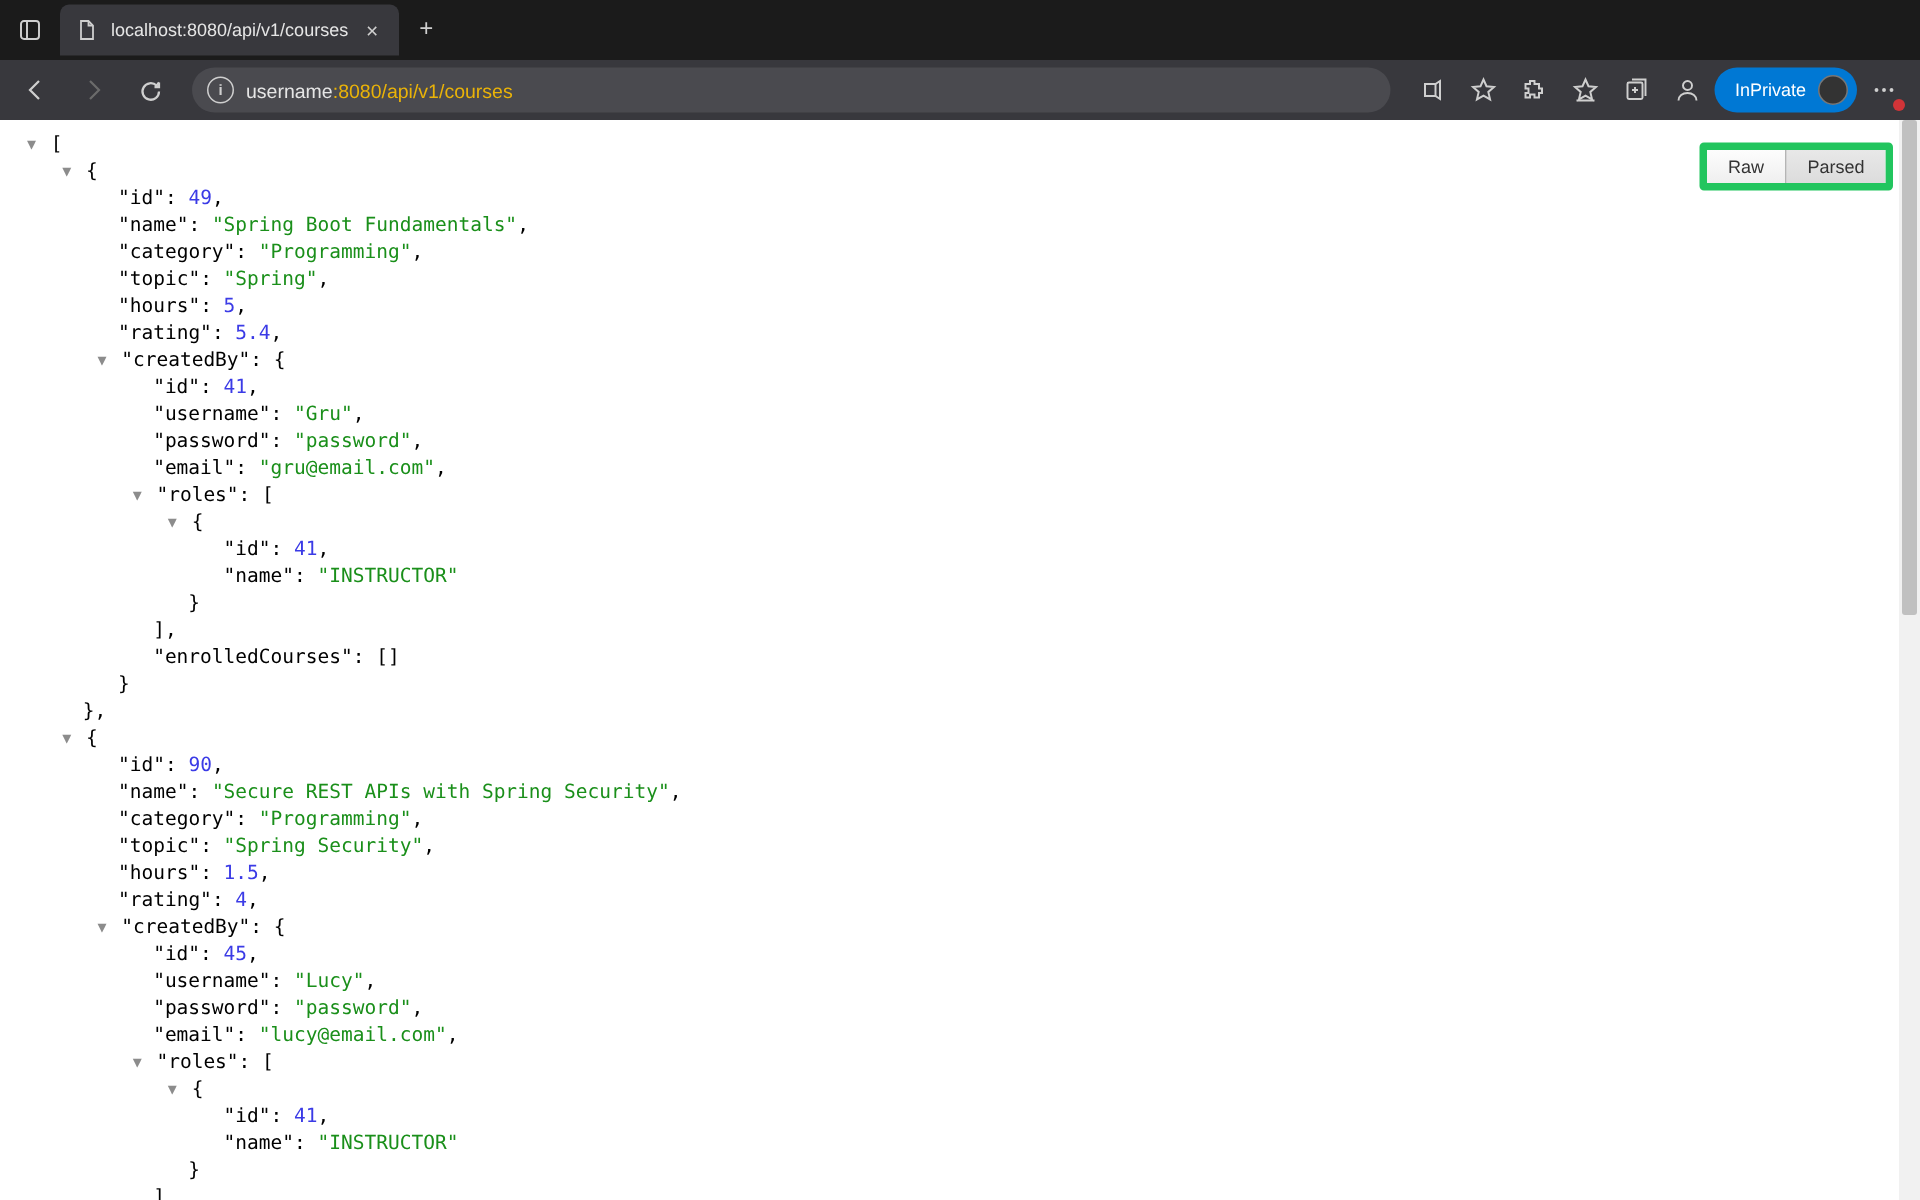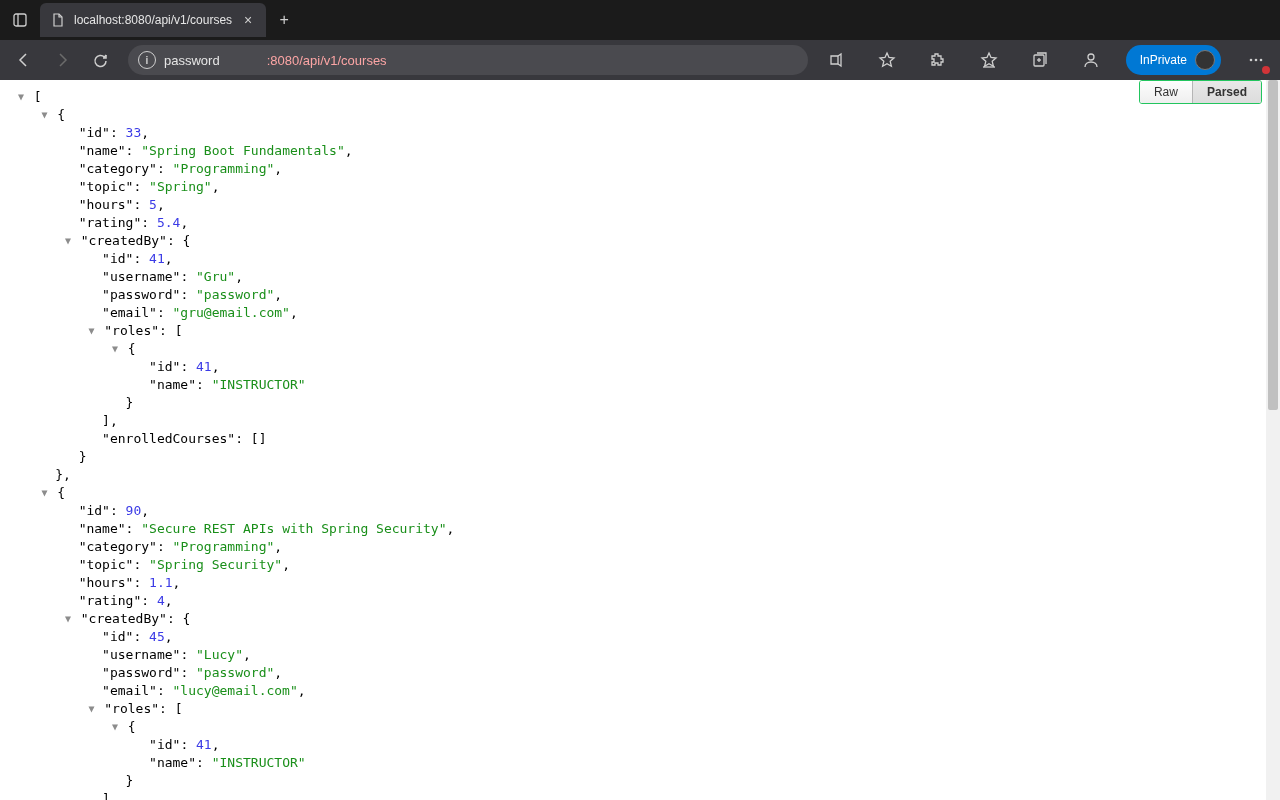--- a/index.html
+++ b/index.html
@@ -15,32 +15,32 @@
   .tab .close { width:16px; height:16px; display:flex; align-items:center; justify-content:center; color:#cfcfcf; font-size:14px; }
   .newtab { width:28px; height:28px; display:flex; align-items:center; justify-content:center; color:#cfcfcf; margin-left:4px; font-size:16px; }
 
   
   .toolbar { height: 40px; background: #38383d; display:flex; align-items:center; padding: 0 8px; gap:6px; }
   .tbtn { width:32px; height:32px; display:flex; align-items:center; justify-content:center; color:#cfcfcf; border-radius:4px; }
   .tbtn.disabled { color:#6b6b6b; }
   .addr { flex:1; height:30px; background:#4a4a4f; border-radius:15px; display:flex; align-items:center; padding:0 10px; gap:8px; margin: 0 6px; }
   .addr .info { width:18px; height:18px; border:1.5px solid #cfcfcf; border-radius:50%; display:flex; align-items:center; justify-content:center; color:#cfcfcf; font-size:10px; font-weight:bold; }
   .addr .url { color:#e6e6e6; font-size:13px; }
-  .addr .url .dim { color:#fca5a5;margin-left:47px; }
-  .right-icons { display:flex; align-items:center; gap:19px; }
+  .addr .url .dim { color:#eab308; }
+  .right-icons { display:flex; align-items:center; gap:2px; }
   .pill { height:30px; background:#0078d4; border-radius:15px; display:flex; align-items:center; padding:0 6px 0 14px; gap:8px; color:#fff; font-size:12px; }
   .pill .avatar { width:20px; height:20px; border-radius:50%; background:#333; border:1px solid #777; }
   .dots { position:relative; }
   .dots .badge { position:absolute; bottom:2px; right:2px; width:8px; height:8px; background:#d13438; border-radius:50%; }
 
   
   .content { flex:1; background:#fff; position:relative; overflow:hidden; }
-  .viewbar { position:absolute; top:0; right:18px; display:flex; border:1px solid #22c55e; border-radius:3px; overflow:hidden; z-index:2; }
+  .viewbar { position:absolute; top:15px; right:18px; display:flex; border:5px solid #22c55e; border-radius:3px; overflow:hidden; z-index:2; }
   .viewbar button { border:none; background:linear-gradient(#fdfdfd,#efefef); font-size:12px; padding:4px 14px; cursor:pointer; color:#333; }
-  .viewbar button + button { border-left:1px solid #b5b5b5;font-weight:bold; }
+  .viewbar button + button { border-left:1px solid #b5b5b5; }
   .viewbar button.active { background:linear-gradient(#e8e8e8,#dcdcdc); }
 
   .json { font-family: ui-monospace, SFMono-Regular, Menlo, Consolas, monospace; font-size:13px; line-height:18px; padding: 8px 0 0 16px; white-space:pre; color:#000; position:relative; height:100%; overflow:hidden; }
   .k { color:#000; } 
   .s { color:#1a8f1a; } 
   .n { color:#3b3be6; } 
   .p { color:#000; } 
   .tw { color:#8c8c8c; display:inline-block; width:10px; text-align:center; vertical-align:top; user-select:none; font-size:10px; }
 
   
@@ -82,21 +82,21 @@
       </svg>
   </div>
   <div class="tbtn">
     <svg width="17" height="17" viewBox="0 0 17 17" fill="none" stroke="currentColor" stroke-width="1.5">
         <path d="M14 9a5.5 5.5 0 1 1-1.6-3.9L14 3"></path>
         <path d="M14 3v3h-3"></path>
       </svg>
   </div>
   <div class="addr">
     <span class="info">i</span>
-    <span class="url"><span>password</span><span class="dim">:8080/api/v1/courses</span></span>
+    <span class="url"><span>username</span><span class="dim">:8080/api/v1/courses</span></span>
   </div>
   <div class="right-icons">
     <div class="tbtn">
         <svg width="18" height="18" viewBox="0 0 18 18" fill="none" stroke="currentColor" stroke-width="1.3">
           <path d="M4 5h7v8H4z"></path>
           <path d="M11 5l3-2v12l-3-2"></path>
         </svg>
       </div>
     <div class="tbtn">
         <svg width="18" height="18" viewBox="0 0 18 18" fill="none" stroke="currentColor" stroke-width="1.3">
@@ -143,21 +143,21 @@
   </div>
 </div>
 
 <div class="content">
   <div class="viewbar">
     <button>Raw</button>
     <button class="active">Parsed</button>
   </div>
   <div class="json" id="json-view"><span class="tw">▼</span> <span class="p">[</span>
    <span class="tw">▼</span> <span class="p">{</span>
-        <span class="k">"id"</span>: <span class="n">33</span>,
+        <span class="k">"id"</span>: <span class="n">49</span>,
         <span class="k">"name"</span>: <span class="s">"Spring Boot Fundamentals"</span>,
         <span class="k">"category"</span>: <span class="s">"Programming"</span>,
         <span class="k">"topic"</span>: <span class="s">"Spring"</span>,
         <span class="k">"hours"</span>: <span class="n">5</span>,
         <span class="k">"rating"</span>: <span class="n">5.4</span>,
       <span class="tw">▼</span> <span class="k">"createdBy"</span>: <span class="p">{</span>
            <span class="k">"id"</span>: <span class="n">41</span>,
            <span class="k">"username"</span>: <span class="s">"Gru"</span>,
            <span class="k">"password"</span>: <span class="s">"password"</span>,
            <span class="k">"email"</span>: <span class="s">"gru@email.com"</span>,
@@ -168,21 +168,21 @@
               <span class="p">}</span>
            <span class="p">],</span>
            <span class="k">"enrolledCourses"</span>: <span class="p">[]</span>
         <span class="p">}</span>
      <span class="p">},</span>
    <span class="tw">▼</span> <span class="p">{</span>
         <span class="k">"id"</span>: <span class="n">90</span>,
         <span class="k">"name"</span>: <span class="s">"Secure REST APIs with Spring Security"</span>,
         <span class="k">"category"</span>: <span class="s">"Programming"</span>,
         <span class="k">"topic"</span>: <span class="s">"Spring Security"</span>,
-        <span class="k">"hours"</span>: <span class="n">1.1</span>,
+        <span class="k">"hours"</span>: <span class="n">1.5</span>,
         <span class="k">"rating"</span>: <span class="n">4</span>,
       <span class="tw">▼</span> <span class="k">"createdBy"</span>: <span class="p">{</span>
            <span class="k">"id"</span>: <span class="n">45</span>,
            <span class="k">"username"</span>: <span class="s">"Lucy"</span>,
            <span class="k">"password"</span>: <span class="s">"password"</span>,
            <span class="k">"email"</span>: <span class="s">"lucy@email.com"</span>,
          <span class="tw">▼</span> <span class="k">"roles"</span>: <span class="p">[</span>
             <span class="tw">▼</span> <span class="p">{</span>
                  <span class="k">"id"</span>: <span class="n">41</span>,
                  <span class="k">"name"</span>: <span class="s">"INSTRUCTOR"</span>

